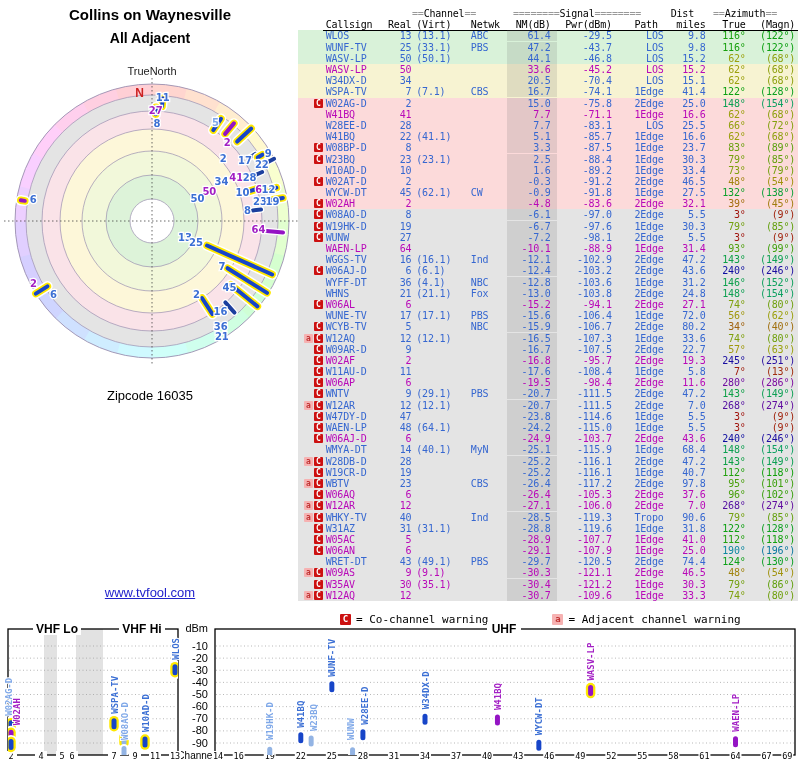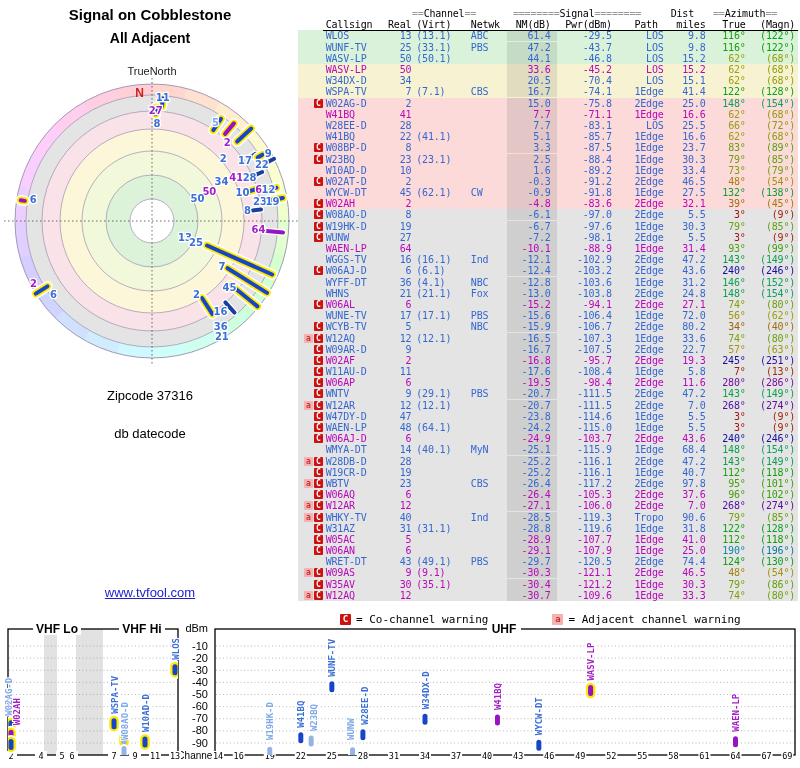--- a/index.html
+++ b/index.html
@@ -44,21 +44,21 @@
   #legend .sym{width:11px;height:11px;font-size:9px;font-weight:bold;display:inline-flex;
                align-items:center;justify-content:center;margin-right:5px;border-radius:1px;}
   #legend-co{display:flex;align-items:center;}
   #legend-adj{display:flex;align-items:center;margin-left:64px;}
   #bottom-chart{left:0;top:612px;}
 </style>
 </head>
 <body>
 
 <div class="abs" id="title-block">
-  <div id="title-line1">Signal on Cobblestone</div>
+  <div id="title-line1">Collins on Waynesville</div>
   <div id="title-line2">All Adjacent</div>
 </div>
 
 <div class="abs" id="polar-wrap">
   <svg id="polar-svg" width="304" height="312">
       <path d="M152,163 L151.2826729550955,26.001877962102526 A137 137 0 0 1 188.15060784525608,30.85563367128165 Z" fill="hsl(7.5,100%,90.5%)"></path>
       <path d="M152,163 L186.76483840811835,30.48431786970488 A137 137 0 0 1 221.12028446265765,44.71480956687229 Z" fill="hsl(22.5,100%,90.5%)"></path>
       <path d="M152,163 L219.87783757523982,43.9974825219678 A137 137 0 0 1 249.37952792059997,66.63492571496097 Z" fill="hsl(37.5,100%,90.5%)"></path>
       <path d="M152,163 L248.36507428503904,65.62047207940005 A137 137 0 0 1 271.0025174780322,95.12216242476015 Z" fill="hsl(52.5,100%,90.5%)"></path>
       <path d="M152,163 L270.2851904331277,93.87971553734236 A137 137 0 0 1 284.5156821302951,128.23516159188162 Z" fill="hsl(67.5,100%,90.5%)"></path>
@@ -178,23 +178,22 @@
       <text x="221.85461410005067" y="282.25760099422746" text-anchor="middle" font-size="10" font-weight="bold" font-family="&quot;DejaVu Sans&quot;,sans-serif" fill="#3b6fd4" stroke="#ffffff" stroke-width="2.5" paint-order="stroke">21</text>
       <text x="33.45545618276047" y="229.03125201963368" text-anchor="middle" font-size="10" font-weight="bold" font-family="&quot;DejaVu Sans&quot;,sans-serif" fill="#a320c4" stroke="#ffffff" stroke-width="2.5" paint-order="stroke">2</text>
       <text x="53.528241611168795" y="240.20379235464753" text-anchor="middle" font-size="10" font-weight="bold" font-family="&quot;DejaVu Sans&quot;,sans-serif" fill="#3b6fd4" stroke="#ffffff" stroke-width="2.5" paint-order="stroke">6</text>
       <text x="33.27157729684818" y="145.06497570047492" text-anchor="middle" font-size="10" font-weight="bold" font-family="&quot;DejaVu Sans&quot;,sans-serif" fill="#3b6fd4" stroke="#ffffff" stroke-width="2.5" paint-order="stroke">6</text>
       <text x="152" y="17" text-anchor="middle" font-size="11" fill="#222" font-family="&quot;Liberation Sans&quot;,sans-serif">TrueNorth</text>
       <text x="144" y="39" text-anchor="end" font-size="12" font-weight="bold" fill="#cc2222" font-family="&quot;Liberation Sans&quot;,sans-serif">N</text>
     </svg>
 </div>
 
 <div class="abs" id="search-block">
-  <div>Zipcode 37316</div>
+  <div>Zipcode 16035</div>
   <div id="db-block">
-    <div>db datecode</div>
   </div>
 </div>
 
 <div class="abs" id="site-link-wrap">
   <a href="#" id="site-link">www.tvfool.com</a>
 </div>
 
 <div class="abs" id="tvtable">
     <div class="trow hdr"><span style="width:88px"></span><span style="width:116px;text-align:center"><span class="eq">==</span>Channel<span class="eq">==</span></span><span style="width:150px;text-align:center"><span class="eq">========</span>Signal<span class="eq">========</span></span><span style="width:42px;text-align:right;padding-right:6px">Dist</span><span style="width:90px;text-align:center"><span class="eq">==</span>Azimuth<span class="eq">==</span></span></div>
     <div class="trow hdr"><span class="c-warn"></span><span class="c-call underl">Callsign</span><span class="c-real underl">Real</span><span class="c-virt underl">(Virt)</span><span class="c-net underl">Netwk</span><span class="c-nm underl">NM(dB)</span><span class="c-pwr underl">Pwr(dBm)</span><span class="c-path underl">Path&nbsp;</span><span class="c-miles underl">miles</span><span class="c-true underl">True</span><span class="c-magn underl">(Magn)</span></div>

